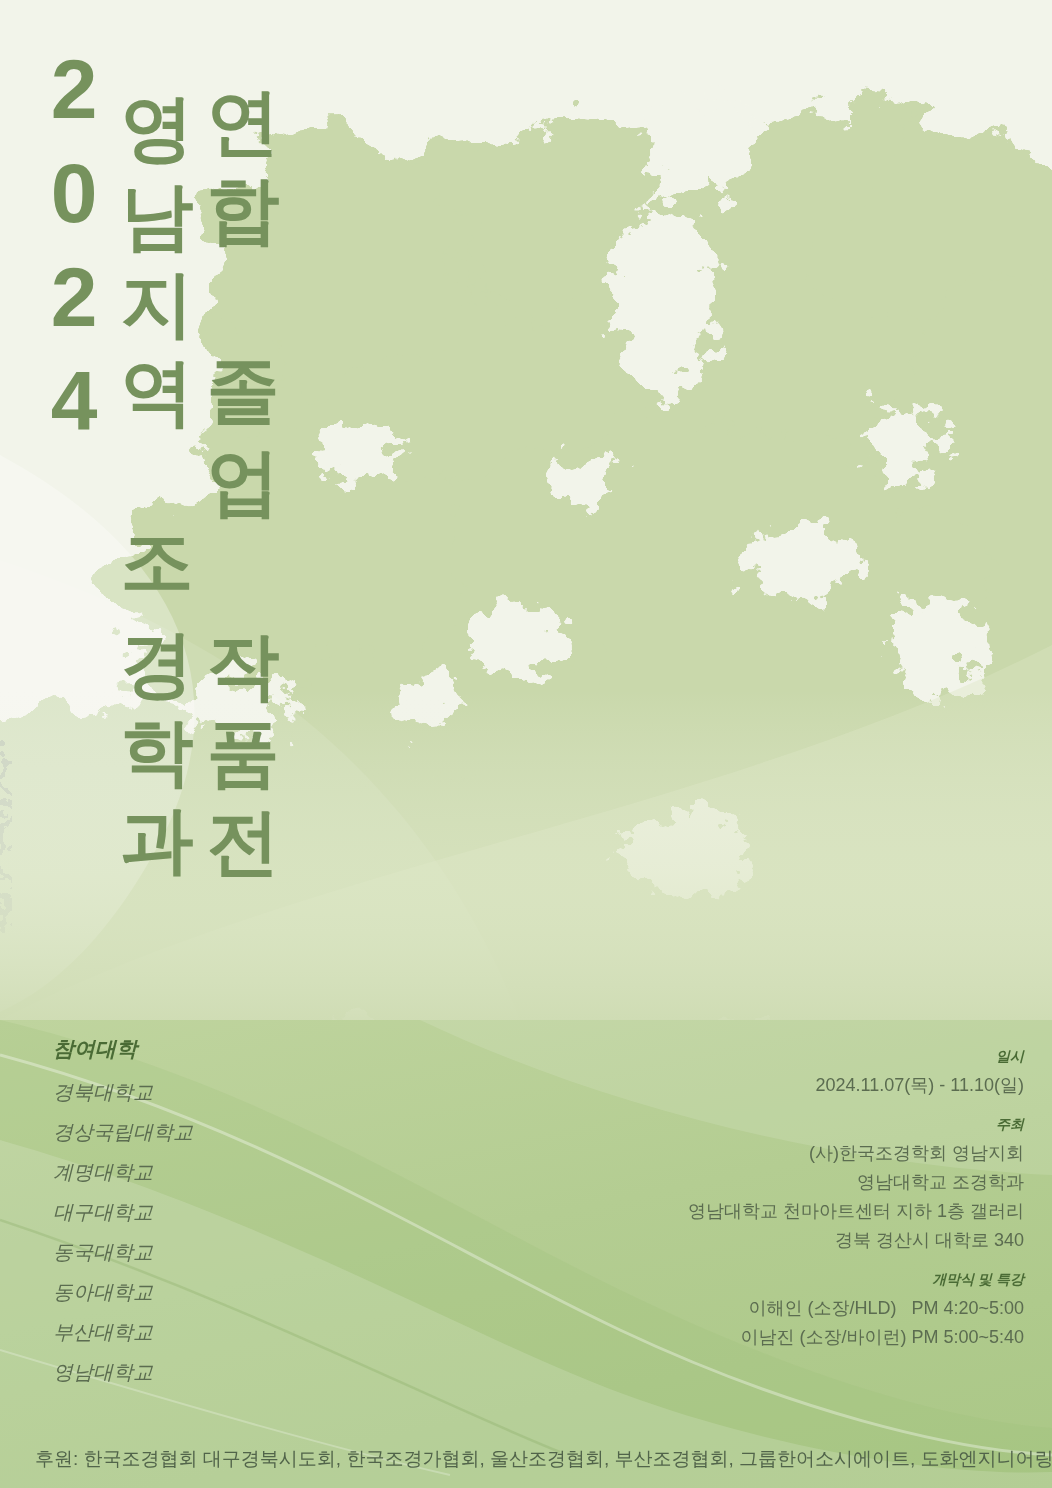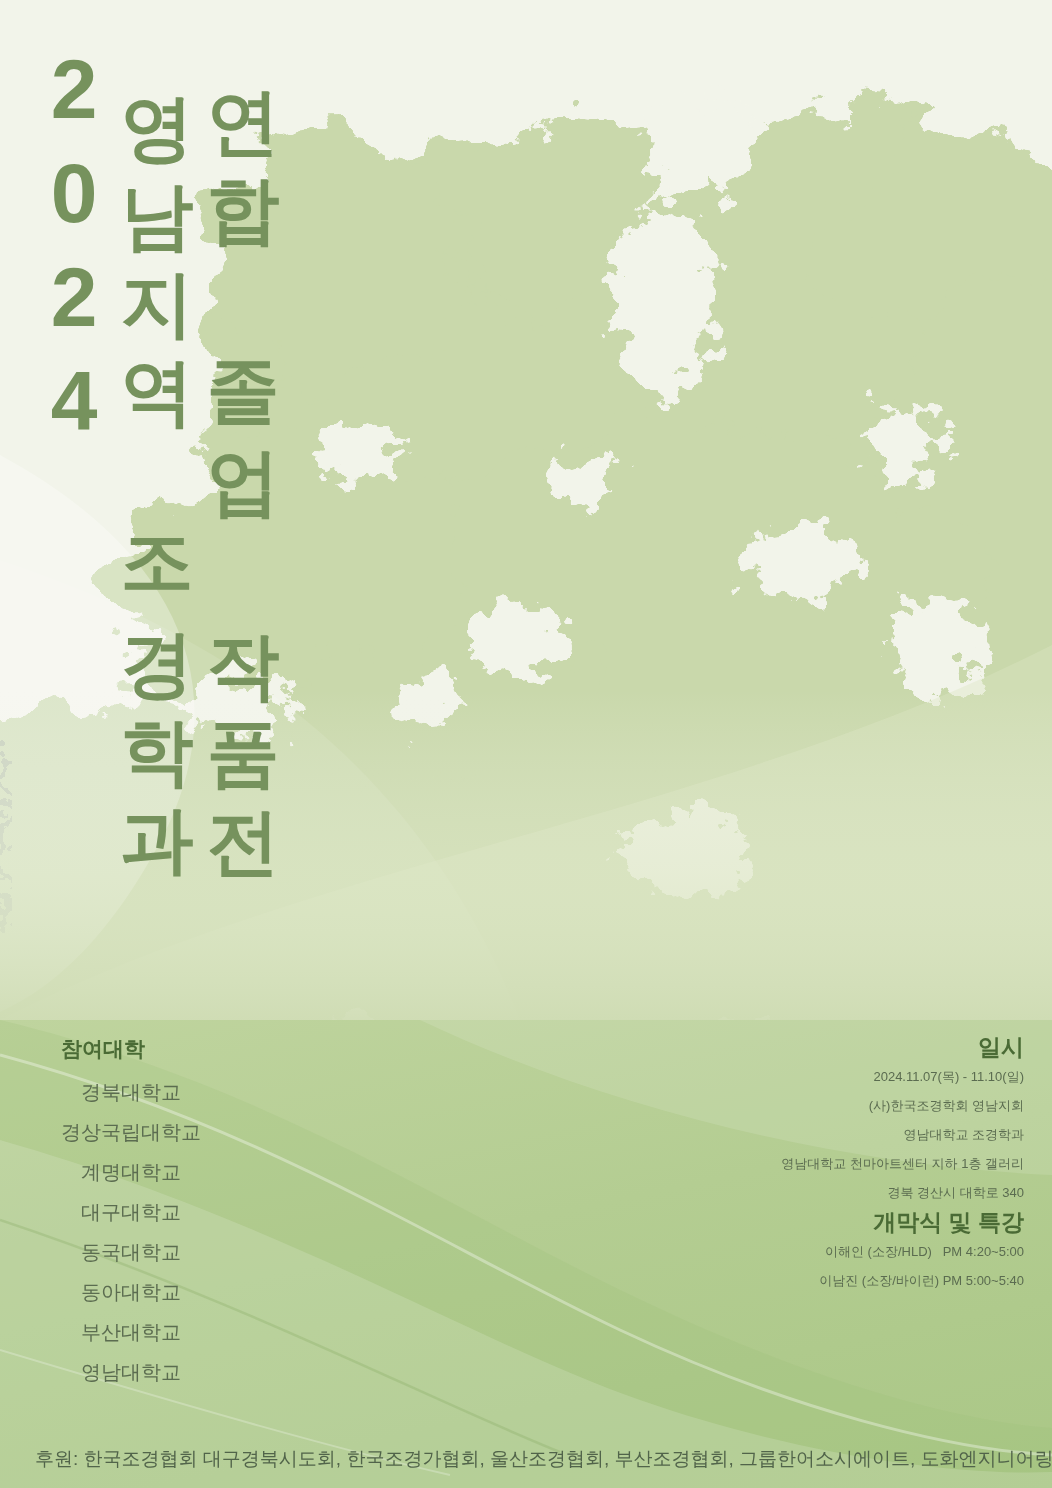--- a/index.html
+++ b/index.html
@@ -42,41 +42,41 @@
   .title-line1{left:122px;top:42px;font-size:73px;letter-spacing:15px;}
   .title-line2{left:208px;top:36px;font-size:73px;letter-spacing:15px;}
 
   
   .bottom-section{
     position:absolute;left:0;top:1020px;width:1052px;height:468px;
     background:linear-gradient(168deg,var(--panel-top,#bfd49e) 0%,#b4cd92 45%,var(--panel-bottom,#aac786) 100%);
   }
   .panel-waves{position:absolute;left:0;top:0;width:1052px;height:468px;display:block;}
   .participants{
-    position:absolute;left:61px;top:14px;z-index:3;
+    position:absolute;left:53px;top:14px;z-index:3;font-style:italic;
   }
   .participants-heading{
     font-size:21px;font-weight:bold;color:var(--heading-green,#4a6b35);
     line-height:30px;margin-bottom:8px;
   }
-  .participants-list{list-style:none;text-align:center;}
+  .participants-list{list-style:none;}
   .participants-list li{
     font-size:20px;color:var(--body-text,#5b6c50);
     line-height:40px;font-weight:400;
   }
   .details{
     position:absolute;right:28px;top:12px;z-index:3;
     text-align:right;
   }
   .detail-label{
-    font-size:23px;font-weight:bold;color:var(--heading-green,#4a6b35);
-    line-height:29px;margin-top:1px;
+    font-size:14px;font-weight:bold;color:var(--heading-green,#4a6b35);
+    line-height:29px;margin-top:10px;font-style:italic;
   }
   .detail-line{
-    font-size:13px;color:var(--body-text,#5b6c50);
+    font-size:18px;color:var(--body-text,#5b6c50);
     line-height:29px;white-space:pre;
   }
   .sponsors{
     position:absolute;left:35px;bottom:16px;z-index:3;
     font-size:19px;color:#51644a;line-height:26px;white-space:nowrap;
   }
 </style>
 </head>
 <body>
 
@@ -174,20 +174,21 @@
         <li>동아대학교</li>
         <li>부산대학교</li>
         <li>영남대학교</li>
       </ul>
     </div>
 
     <div class="details">
       <div class="detail-label">일시</div>
       <div class="detail-line">2024.11.07(목) - 11.10(일)</div>
 
+      <div class="detail-label">주최</div>
       <div class="detail-line">(사)한국조경학회 영남지회</div>
 
       <div class="detail-line">영남대학교 조경학과</div>
 
       <div class="detail-line">영남대학교 천마아트센터 지하 1층 갤러리</div>
       <div class="detail-line">경북 경산시 대학로 340</div>
 
       <div class="detail-label">개막식 및 특강</div>
       <div class="detail-line">이해인 (소장/HLD)   PM 4:20~5:00</div>
       <div class="detail-line">이남진 (소장/바이런) PM 5:00~5:40</div>

